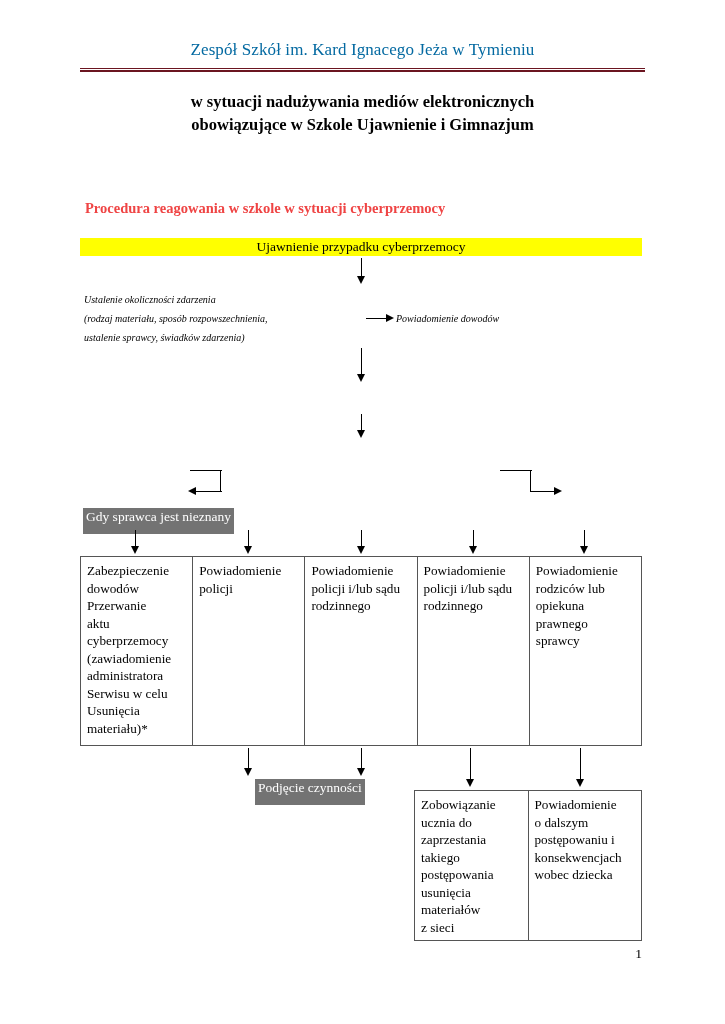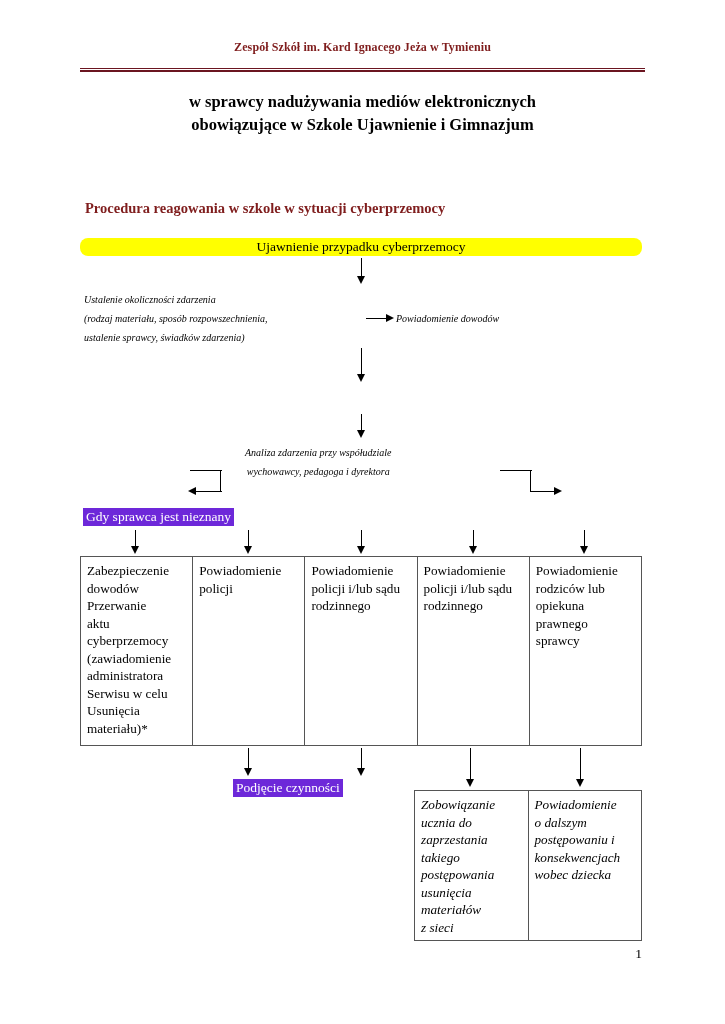--- a/index.html
+++ b/index.html
@@ -21,23 +21,23 @@
 
   
   .doc-header {
     position: absolute;
     left: 80px;
     top: 40px;
     width: 565px;
     text-align: center;
   }
   .doc-header .school-name {
-    font-size: 12px;
-    font-weight: bold;
-    color: #7f1d1d;
+    font-size: 17px;
+    font-weight: normal;
+    color: #0369a1;
     letter-spacing: 0.1px;
     line-height: 1.2;
   }
   .header-rule {
     position: absolute;
     left: 80px;
     top: 68px;
     width: 565px;
     height: 4px;
     border-top: 1px solid #6b1520;
@@ -57,51 +57,50 @@
     line-height: 1.42;
     color: #000;
   }
   .subtitle {
     position: absolute;
     left: 85px;
     top: 200px;
     width: 560px;
     font-weight: bold;
     font-size: 14.5px;
-    color: #7f1d1d;
+    color: #ef4444;
   }
 
   
   .banner {
     position: absolute;
     box-sizing: border-box;
     font-size: 13.5px;
     line-height: 18px;
     white-space: nowrap;
   }
   .banner-yellow {
     left: 80px;
     top: 238px;
     width: 562px;
     height: 18px;
     background: #ffff00;
     color: #000;
     text-align: center;
-    border-radius: 8px;
   }
   .banner-red {
-    background: #6d28d9;
+    background: #737373;
     color: #ffffff;
-    height: 18px;
+    height: 26px;
     padding: 0 3px;
     text-align: left;
   }
   .banner-red-left  { left: 83px;  top: 508px; }
   .banner-red-right { left: 450px; top: 508px; }
-  .banner-red-action { left: 233px; top: 779px; }
+  .banner-red-action { left: 255px; top: 779px; }
 
   
   .txt {
     position: absolute;
     font-size: 10px;
     line-height: 19px;
     color: #000;
     white-space: pre-line;
     font-style: italic;
   }
@@ -174,21 +173,20 @@
     table-layout: fixed;
   }
   .bottom-table td {
     border: 1px solid #555555;
     vertical-align: top;
     padding: 5px 6px 4px 6px;
     font-size: 13.2px;
     line-height: 17.5px;
     color: #000;
     white-space: pre-line;
-    font-style: italic;
   }
 
   
   .page-number {
     position: absolute;
     left: 600px;
     top: 946px;
     width: 42px;
     text-align: right;
     font-size: 13.5px;
@@ -199,21 +197,21 @@
 <body>
 
 <div class="page">
 
   <div class="doc-header">
     <div class="school-name">Zespół Szkół im. Kard Ignacego Jeża w Tymieniu</div>
   </div>
   <div class="header-rule"></div>
 
   <div class="title-block">
-    <div>w sprawcy nadużywania mediów elektronicznych</div>
+    <div>w sytuacji nadużywania mediów elektronicznych</div>
     <div>obowiązujące w Szkole Ujawnienie i Gimnazjum</div>
   </div>
 
   <div class="subtitle">Procedura reagowania w szkole w sytuacji cyberprzemocy</div>
 
   <div class="banner banner-yellow">Ujawnienie przypadku cyberprzemocy</div>
 
   <div class="vline" style="left:361px; top:258px; height:20px;"></div>
   <div class="arrow-down" style="left:356.5px; top:276px;"></div>
 
@@ -225,22 +223,20 @@
   <div class="arrow-right" style="left:386px; top:313.5px;"></div>
   <div class="txt txt-zabezp">Powiadomienie dowodów</div>
 
   <div class="vline" style="left:361px; top:348px; height:28px;"></div>
   <div class="arrow-down" style="left:356.5px; top:374px;"></div>
 
 
   <div class="vline" style="left:361px; top:414px; height:20px;"></div>
   <div class="arrow-down" style="left:356.5px; top:430px;"></div>
 
-  <div class="txt txt-analiza">Analiza zdarzenia przy współudziale
-wychowawcy, pedagoga i dyrektora</div>
 
   <div class="hline" style="left:190px; top:470px; width:32px;"></div>
   <div class="vline" style="left:220px; top:470px; height:22px;"></div>
   <div class="hline" style="left:196px; top:491px; width:26px;"></div>
   <div class="arrow-left" style="left:188px; top:486.5px;"></div>
 
   <div class="hline" style="left:500px; top:470px; width:32px;"></div>
   <div class="vline" style="left:530px; top:470px; height:22px;"></div>
   <div class="hline" style="left:530px; top:491px; width:26px;"></div>
   <div class="arrow-right" style="left:554px; top:486.5px;"></div>

